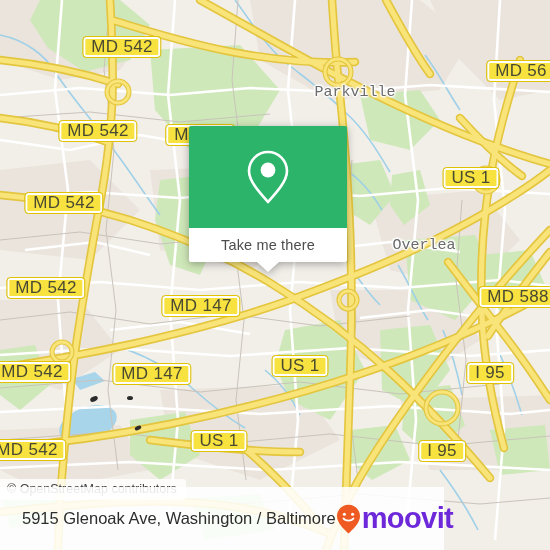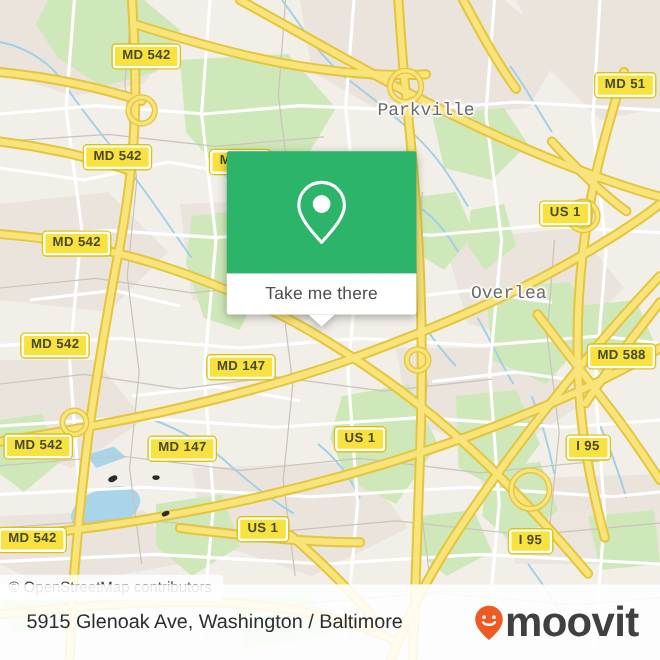--- a/index.html
+++ b/index.html
@@ -15,22 +15,22 @@
   #map-canvas { position:absolute; inset:0; width:550px; height:550px; }
 
   
   .shield {
     position:absolute;
     background:#f7e23f;
     border:2px solid #ffffff;
     outline:1px solid #e0c200;
     border-radius:3px;
     color:#4a4a32;
-    font-size:11px;
-    font-weight:bold;
+    font-size:17px;
+    font-weight:normal;
     letter-spacing:0.3px;
     padding:1px 6px 2px 6px;
     white-space:nowrap;
     transform:translate(-50%,-50%);
     line-height:13px;
     font-family:"Liberation Sans", sans-serif;
     box-shadow:0 0 0 0.5px rgba(160,140,0,.35);
   }
 
   
@@ -92,37 +92,37 @@
     padding:3px 9px 4px 7px;
     border-radius:0 3px 3px 0;
     font-family:"Liberation Sans", sans-serif;
     white-space:nowrap;
   }
 
   
   #footer {
     position:absolute;
     left:0; top:487px;
-    width:550px; height:63px;
+    width:444px; height:63px;
     background:rgba(255,255,255,.88);
     display:flex; align-items:center;
     justify-content:space-between;
     padding:0 18px 0 22px;
   }
   #footer-address {
     color:#2d2d2d;
     font-size:16.5px;
     white-space:nowrap;
     font-family:"Liberation Sans", sans-serif;
   }
   #brand { display:flex; align-items:center; gap:1px; }
   #brand-pin { width:25px; height:30px; display:block; }
   #brand-text {
-    color:#404040;
-    font-size:35px;
+    color:#6d28d9;
+    font-size:29px;
     font-weight:bold;
     letter-spacing:-.6px;
     font-family:"Liberation Sans", sans-serif;
     line-height:29px;
   }
 </style>
 </head>
 <body>
 
 <div id="app">
@@ -306,21 +306,21 @@
   </svg>
 
   <div class="place-label" style="left:355px; top:92px;">
     <span>Parkville</span>
   </div>
   <div class="place-label" style="left:424px; top:245px;">
     <span>Overlea</span>
   </div>
 
   <div class="shield" style="left:122px; top:47px;"><span>MD 542</span></div>
-  <div class="shield" style="left:521px; top:71px;"><span>MD 51</span></div>
+  <div class="shield" style="left:521px; top:71px;"><span>MD 56</span></div>
   <div class="shield" style="left:98px; top:131px;"><span>MD 542</span></div>
   <div class="shield" style="left:200px; top:118px;margin-top:17px;"><span>MD 41</span></div>
   <div class="shield" style="left:471px; top:178px;"><span>US 1</span></div>
   <div class="shield" style="left:64px; top:203px;"><span>MD 542</span></div>
   <div class="shield" style="left:46px; top:288px;"><span>MD 542</span></div>
   <div class="shield" style="left:201px; top:306px;"><span>MD 147</span></div>
   <div class="shield" style="left:518px; top:297px;"><span>MD 588</span></div>
   <div class="shield" style="left:32px; top:372px;"><span>MD 542</span></div>
   <div class="shield" style="left:152px; top:374px;"><span>MD 147</span></div>
   <div class="shield" style="left:300px; top:366px;"><span>US 1</span></div>

